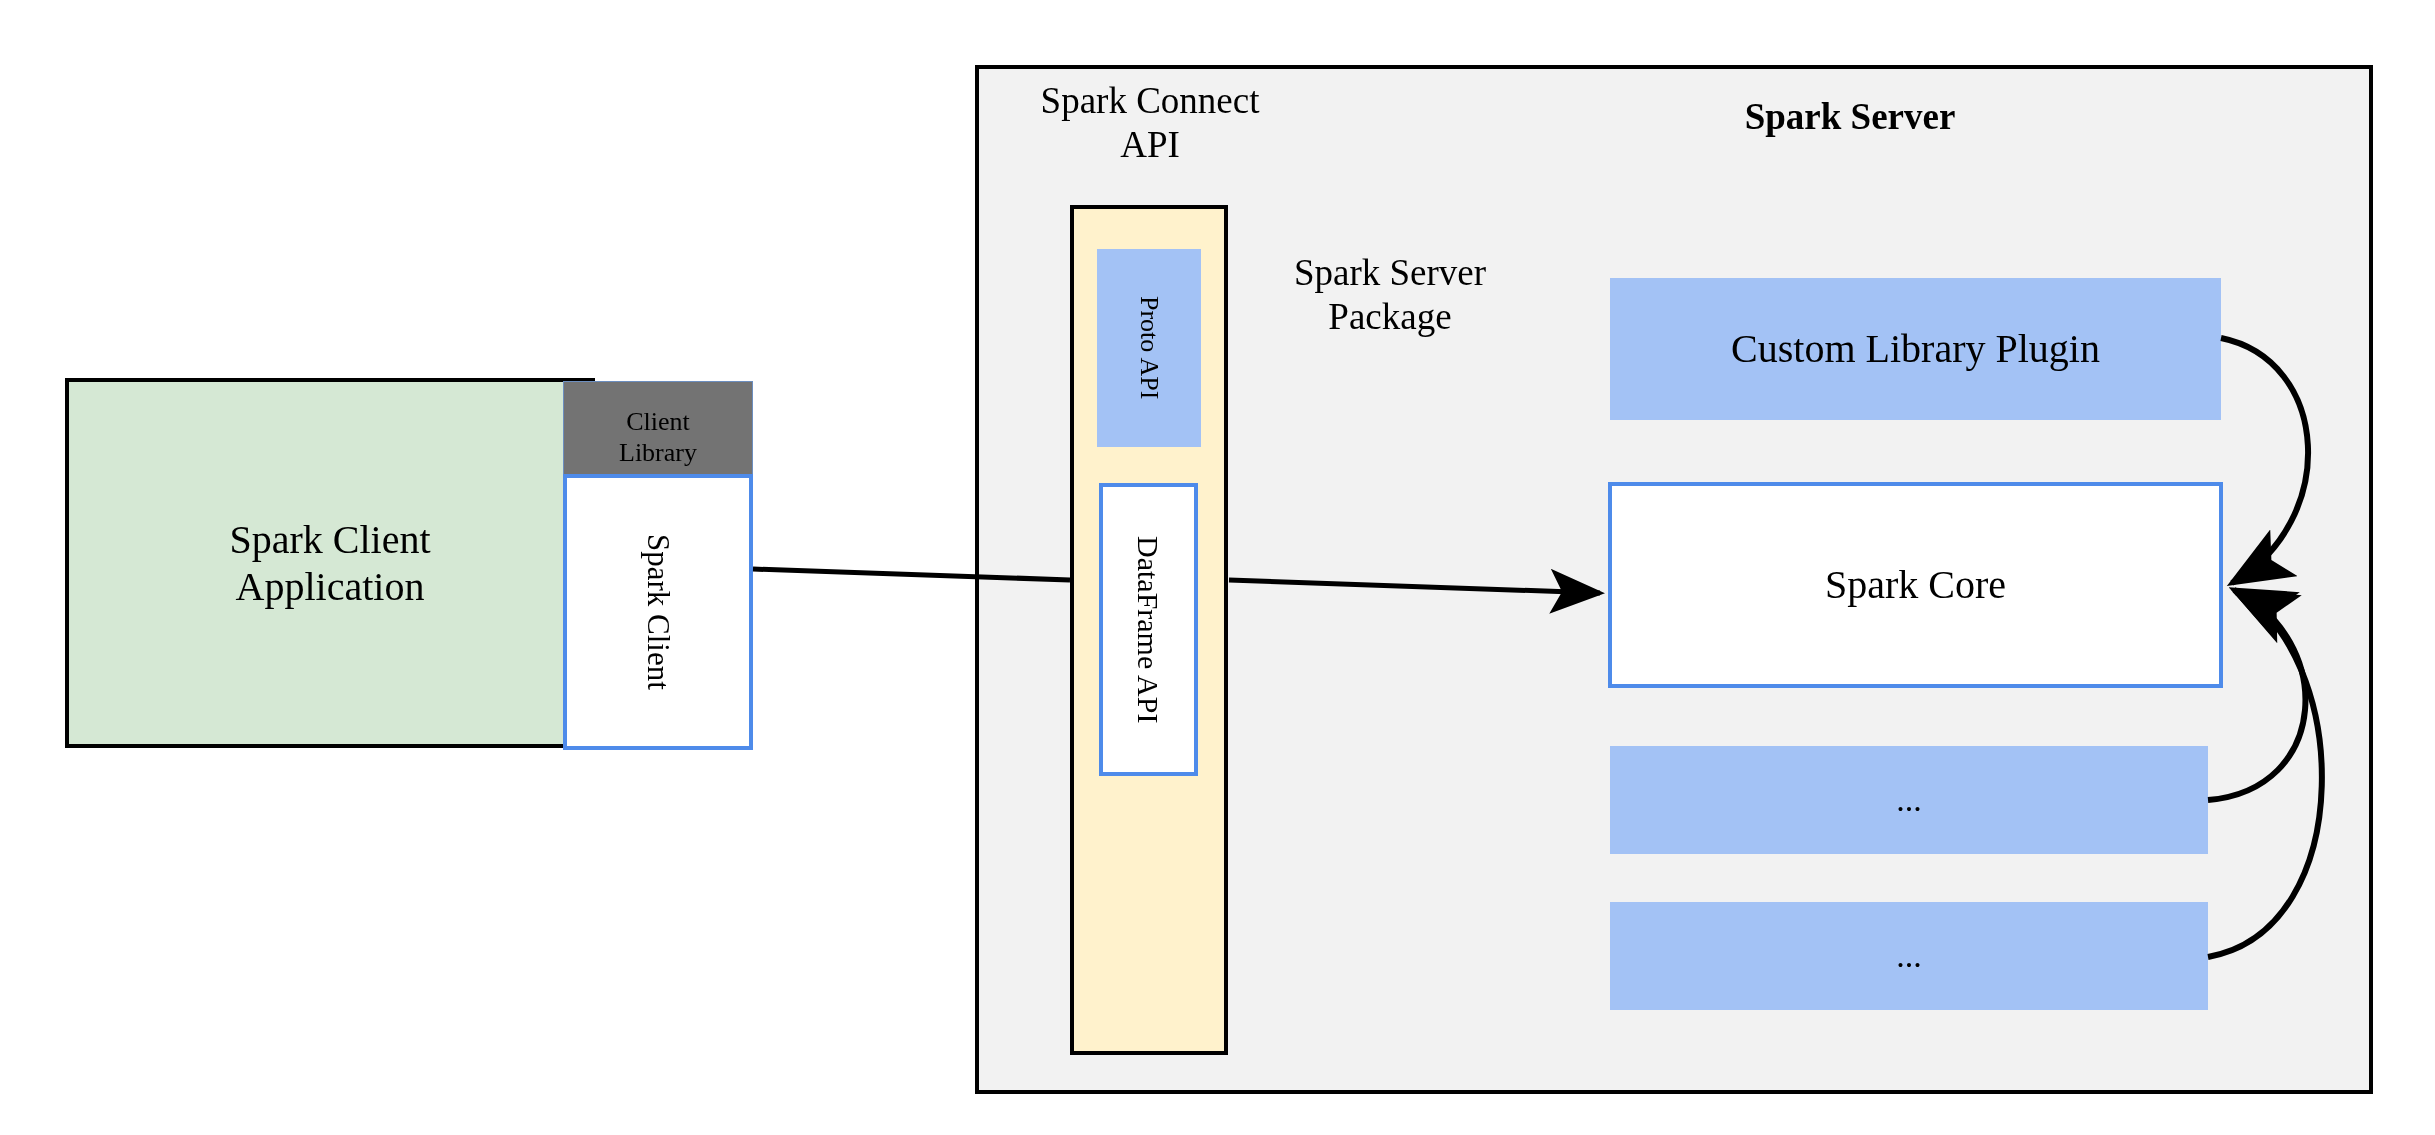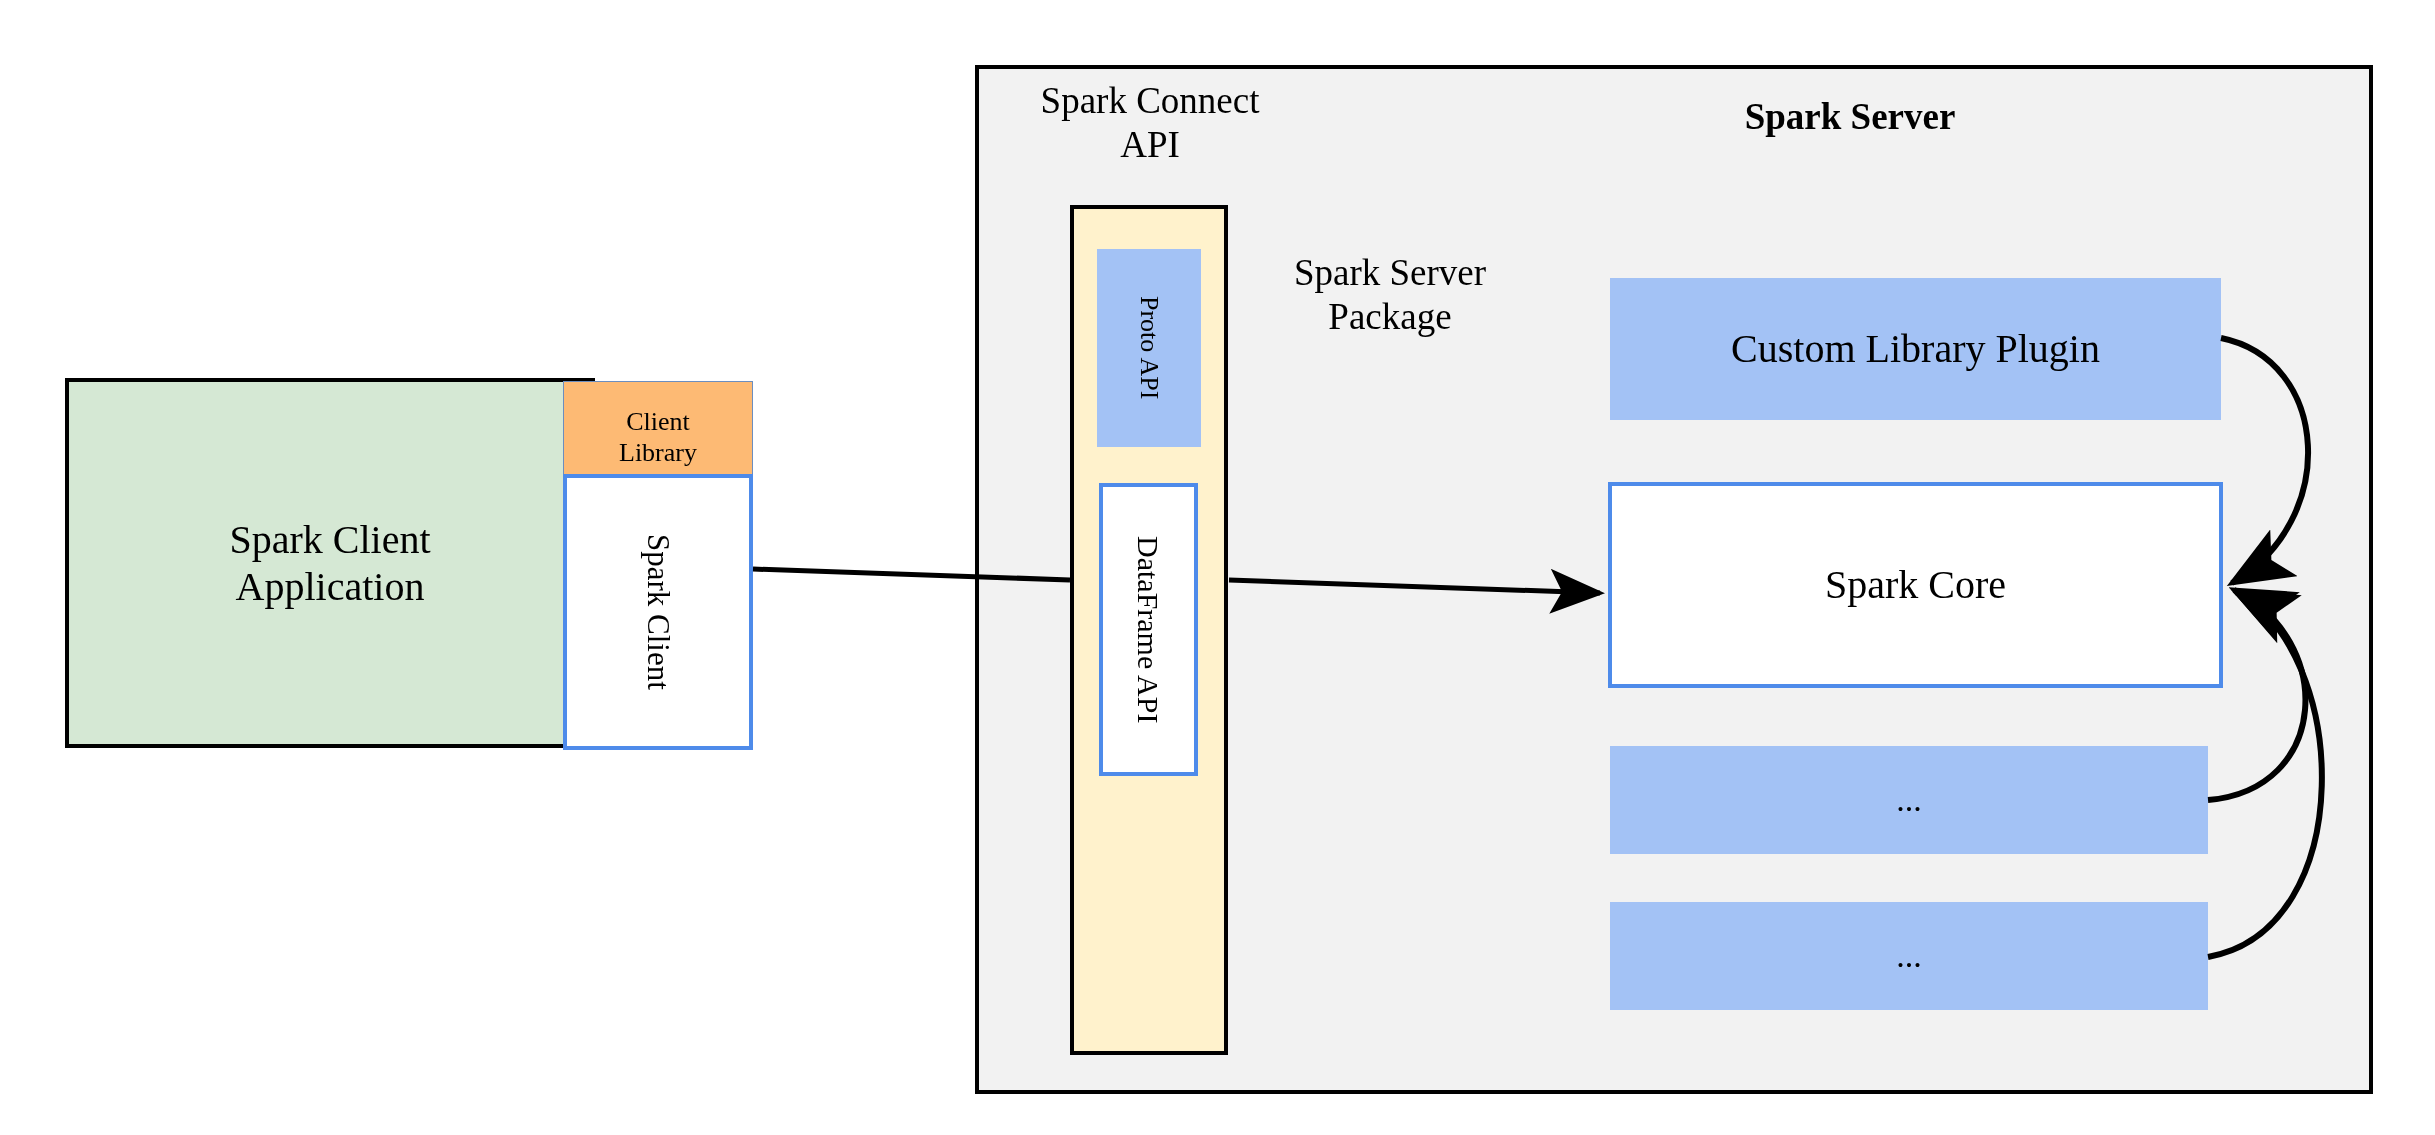--- a/index.html
+++ b/index.html
@@ -59,21 +59,21 @@
   #client-app-box {
     left: 65px; top: 378px;
     width: 530px; height: 370px;
     background: #d5e8d4;
     border: 4px solid #000000;
     font-size: 40px;
   }
   #client-package-box {
     left: 563px; top: 381px;
     width: 190px; height: 113px;
-    background: #fdba74;
+    background: #737373;
     border: 1px solid #6c8ebf;
     font-size: 26px;
   }
   #spark-client-box {
     left: 563px; top: 474px;
     width: 190px; height: 276px;
     background: #ffffff;
     border: 4px solid #4e8bea;
     font-size: 31px;
   }

